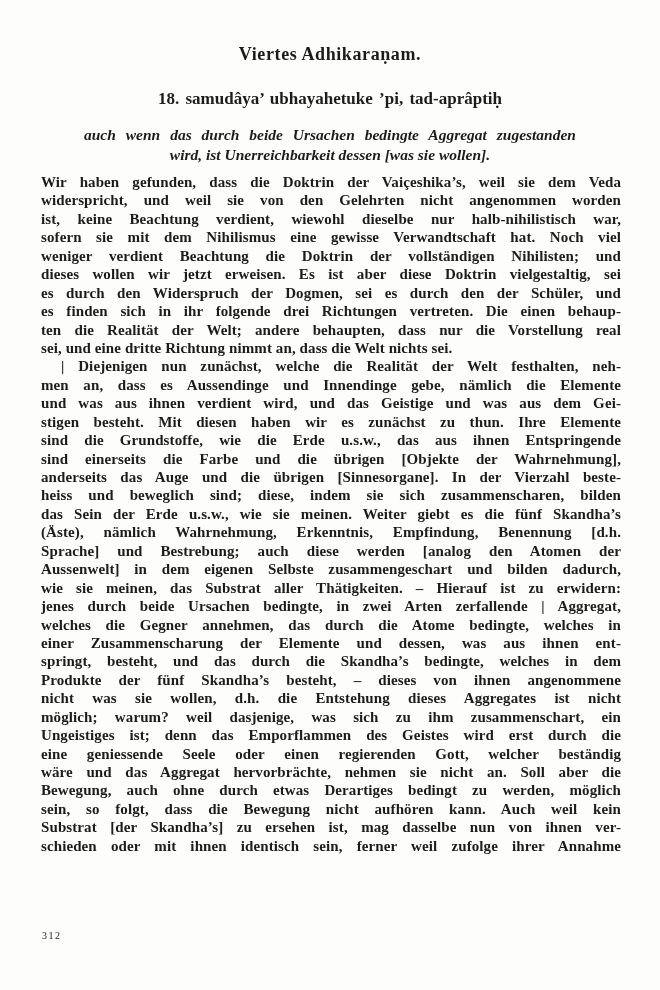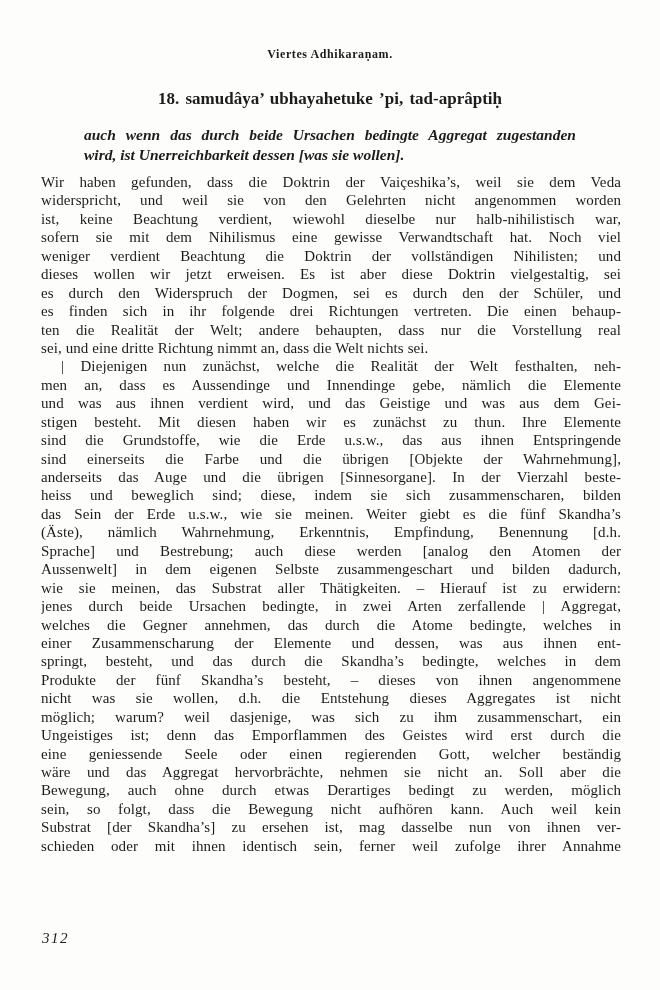--- a/index.html
+++ b/index.html
@@ -15,21 +15,21 @@
     background: #fdfdfb;
     color: #1c1c1c;
     font-family: "Liberation Serif", "DejaVu Serif", serif;
     overflow: hidden;
     box-sizing: border-box;
     padding-top: 44px;
   }
   .chapter-title {
     margin: 0;
     text-align: center;
-    font-size: 12px;
+    font-size: 18px;
     font-weight: bold;
     line-height: 20px;
     letter-spacing: 0.6px;
   }
   .sutra {
     margin-top: 25px;
     text-align: center;
     font-size: 17px;
     font-weight: bold;
     line-height: 19px;
@@ -41,48 +41,48 @@
     font-size: 15.5px;
     font-weight: bold;
     font-style: italic;
     line-height: 19.5px;
   }
   .subtitle .sub-line-1 {
     text-align: justify;
     text-align-last: justify;
   }
   .subtitle .sub-line-2 {
-    text-align: left;
+    text-align: center;
   }
   .body-text {
     width: 580px;
     margin: 9px 0 0 41px;
     font-size: 15px;
     letter-spacing: 0.1px;
   }
   .line {
     height: 18.45px;
     line-height: 18.45px;
     overflow: hidden;
     text-align: justify;
     text-align-last: justify;
+    font-weight: bold;
   }
   .line.par-end {
     text-align-last: left;
   }
   .line.par-indent {
     text-indent: 20px;
   }
   .page-number {
     position: absolute;
     left: 42px;
     top: 930px;
-    font-size: 15px;
+    font-size: 10px;
     letter-spacing: 1.5px;
-    font-style: italic;
   }
 </style>
 </head>
 <body>
 
 <div class="page">
 
   <h1 class="chapter-title">Viertes Adhikaraṇam.</h1>
 
   <div class="sutra">18. samudâya’ ubhayahetuke ’pi, tad-aprâptiḥ</div>

